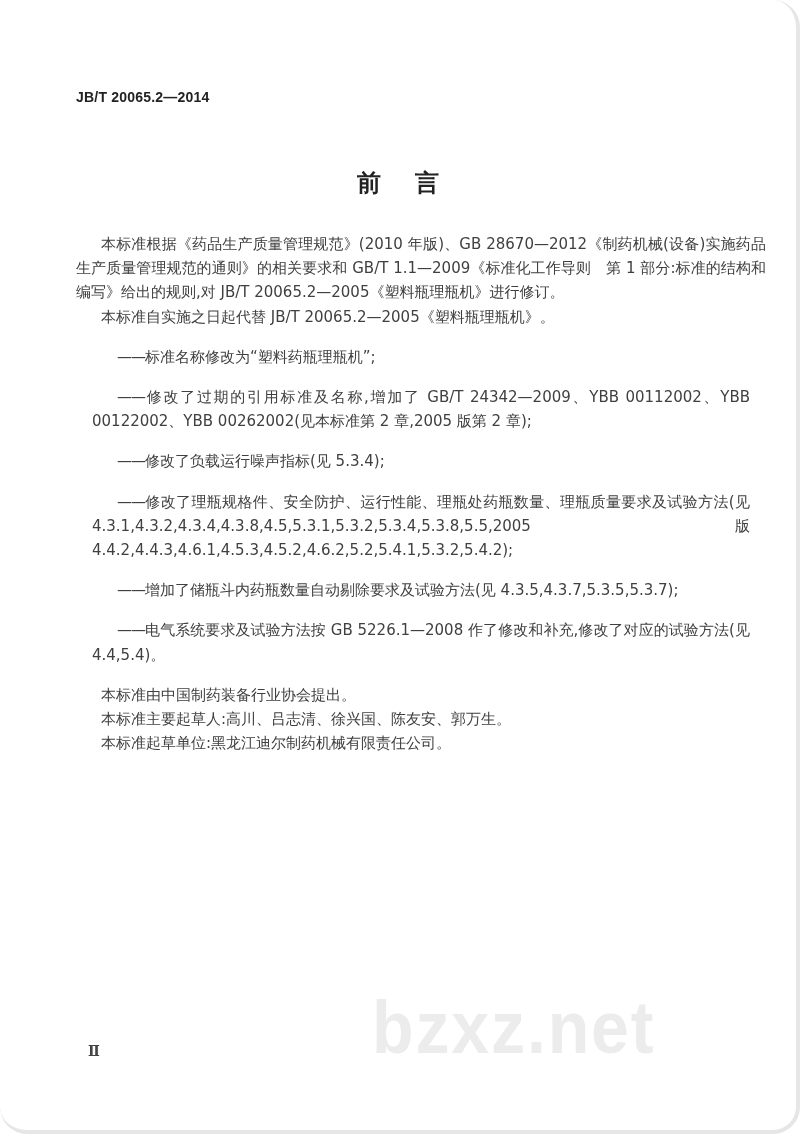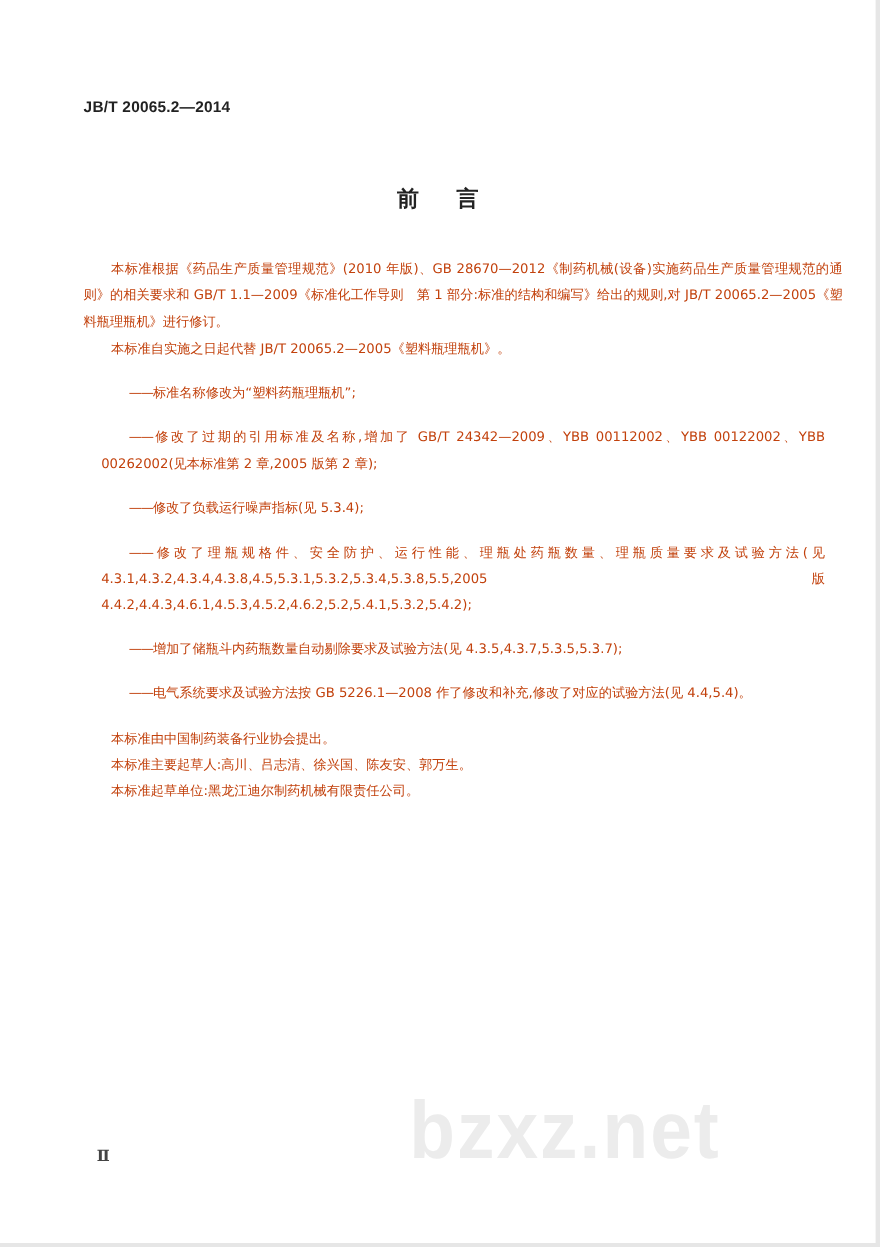--- a/index.html
+++ b/index.html
@@ -17,54 +17,55 @@
     }
     .page {
       position: absolute;
       left: 0;
       top: 0;
       width: 796px;
       height: 1130px;
       background: #ffffff;
       border-right: 4px solid #e6e6e6;
       border-bottom: 4px solid #e6e6e6;
+      border-radius: 27px;
     }
     .std-code {
       position: absolute;
       left: 76px;
       top: 89px;
       font-family: "Liberation Sans", "DejaVu Sans", sans-serif;
       font-weight: bold;
       font-size: 14px;
       letter-spacing: 0.2px;
       color: #222;
     }
     .title {
       position: absolute;
       left: 0;
       width: 796px;
       top: 167px;
       text-align: center;
       font-family: "DejaVu Sans", "Liberation Sans", sans-serif;
       font-weight: bold;
-      font-size: 20px;
+      font-size: 24px;
       color: #222;
       word-spacing: 0;
     }
     .title span { display: inline-block; }
     .title .gap { width: 34px; }
     .body-text {
       position: absolute;
       left: 76px;
       top: 232px;
       width: 690px;
       font-family: "DejaVu Sans", "Liberation Sans", sans-serif;
-      font-size: 12px;
+      font-size: 15px;
       line-height: 24.2px;
-      color: #c2410c;
+      color: #404040;
     }
     .p {
       margin: 0;
       text-indent: 25px;
       text-align: justify;
     }
     .item {
       margin: 16px;
       text-indent: 25px;
       text-align: justify;

